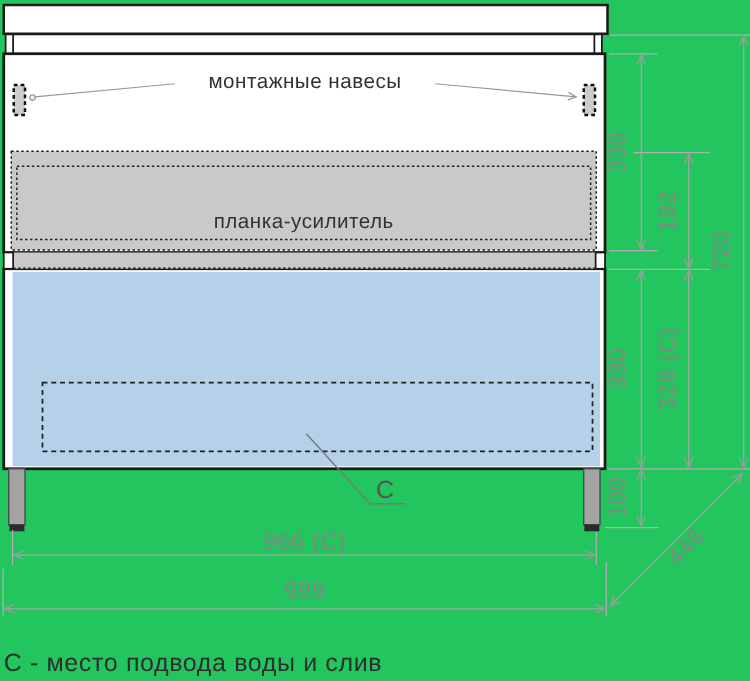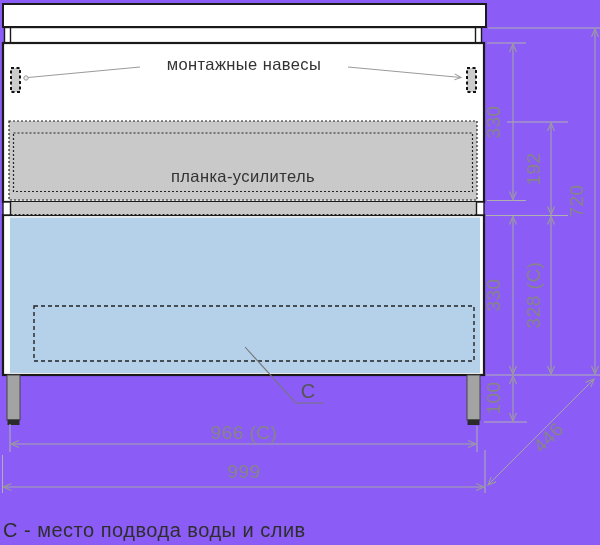--- a/index.html
+++ b/index.html
@@ -5,21 +5,21 @@
   html, body {
     margin: 0;
     padding: 0;
     background: #ffffff;
     font-family: "Liberation Sans", sans-serif;
   }
   .stage {
     position: relative;
     width: 600px;
     height: 545px;
-    background: #8b5cf6;
+    background: #22c55e;
     overflow: hidden;
   }
   svg text {
     font-family: "Liberation Sans", sans-serif;
   }
   .lbl {
     font-size: 16.5px;
     fill: #333333;
     letter-spacing: 0.4px;
   }

